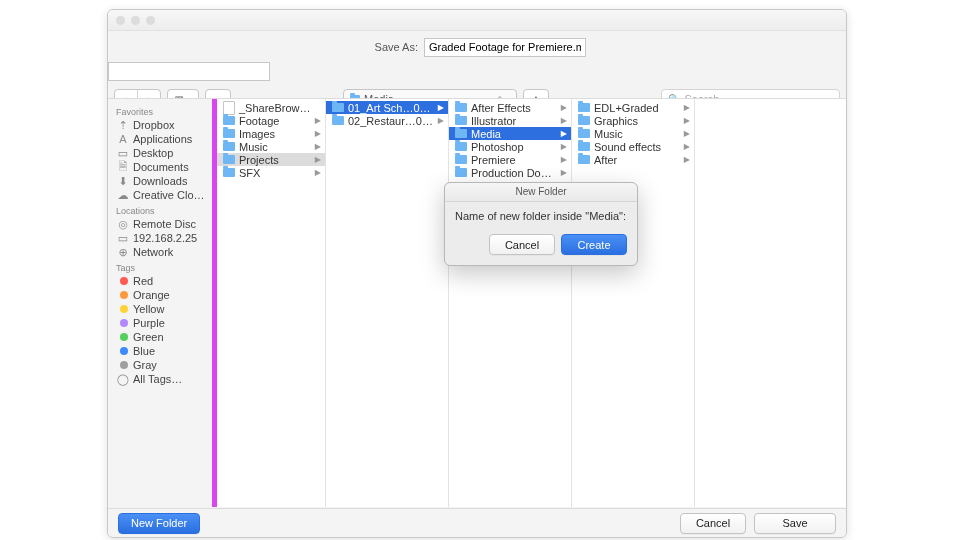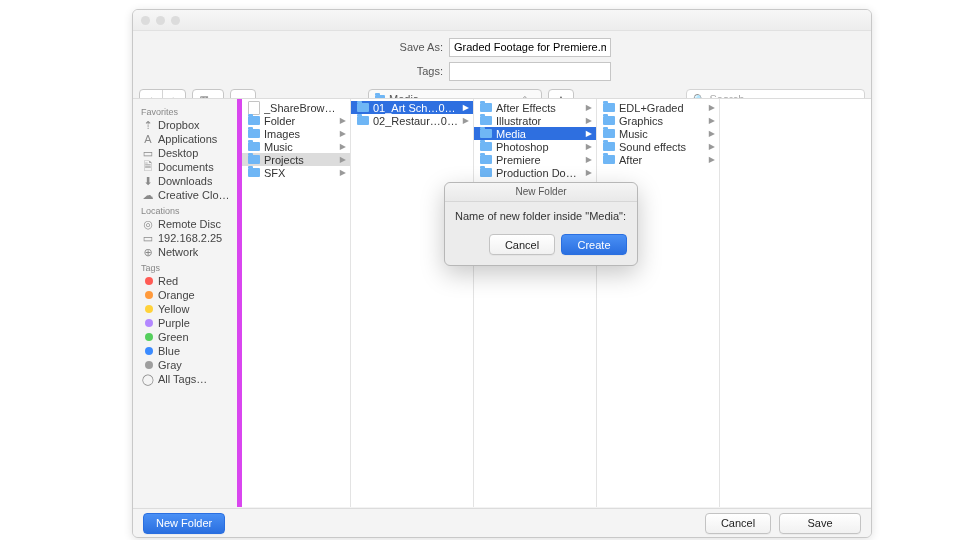--- a/index.html
+++ b/index.html
@@ -16,21 +16,20 @@
     position: absolute;
     left: 107px;
     top: 9px;
     width: 738px;
     height: 527px;
     background: #f3f3f3;
     border: 1px solid #c8c8c8;
     border-radius: 6px;
     box-shadow: 0 2px 10px rgba(0,0,0,0.12);
     overflow: hidden;
-    margin-left: 25px;
   }
   .titlebar {
     height: 20px;
     background: linear-gradient(#f7f7f7,#ededed);
     display: flex;
     align-items: center;
     padding: 0 8px;
     border-bottom: 1px solid #e1e1e1;
   }
   .tl-dot {
@@ -252,21 +251,20 @@
     <span class="tl-dot"></span>
     <span class="tl-dot"></span>
     <span class="tl-dot"></span>
   </div>
 
   <div class="form-row" style="margin-top:4px;">
     <div class="form-label">Save As:</div>
     <input class="text-input" style="width: 152px;" value="Graded Footage for Premiere.mov">
   </div>
   <div class="form-row">
-    <div class="form-label">Tags:</div>
     <input class="text-input" style="width: 152px;" value="">
   </div>
 
   <div class="toolbar">
     <div class="nav-group">
       <span class="nav-btn">‹</span>
       <span class="nav-btn">›</span>
     </div>
     <div class="nav-group">
       <span class="nav-btn" style="width:30px;">▥ ▾</span>
@@ -370,21 +368,21 @@
     </div>
 
     <div class="columns">
       <div class="col" id="col1" style="width:108px;">
           <div class="row">
             <span class="file-ic"></span>
             <span class="txt-ellip">_ShareBrow…VolumeUID_</span>
           </div>
           <div class="row">
             <span class="folder-ic"></span>
-            <span class="txt-ellip">Folder</span>
+            <span class="txt-ellip">Footage</span>
             <span class="chev">▶</span>
           </div>
           <div class="row">
             <span class="folder-ic"></span>
             <span class="txt-ellip">Images</span>
             <span class="chev">▶</span>
           </div>
           <div class="row">
             <span class="folder-ic"></span>
             <span class="txt-ellip">Music</span>

